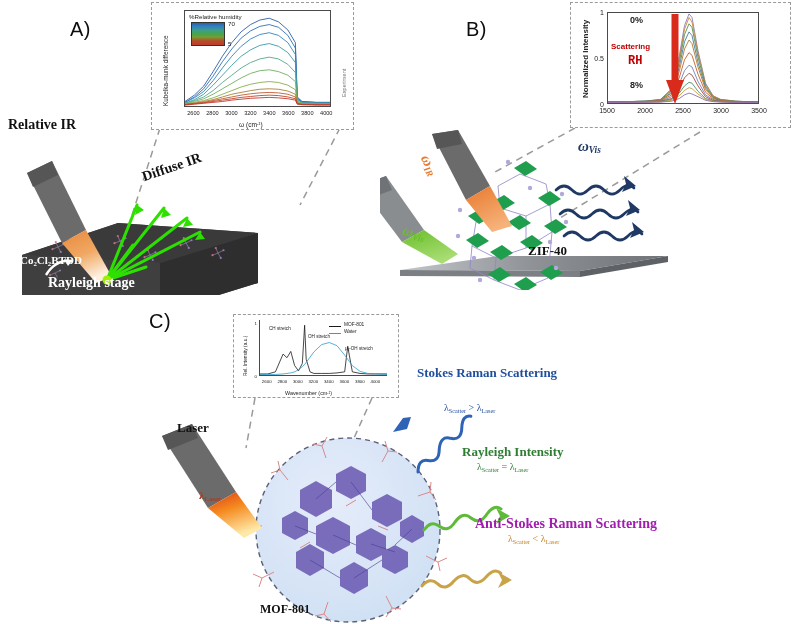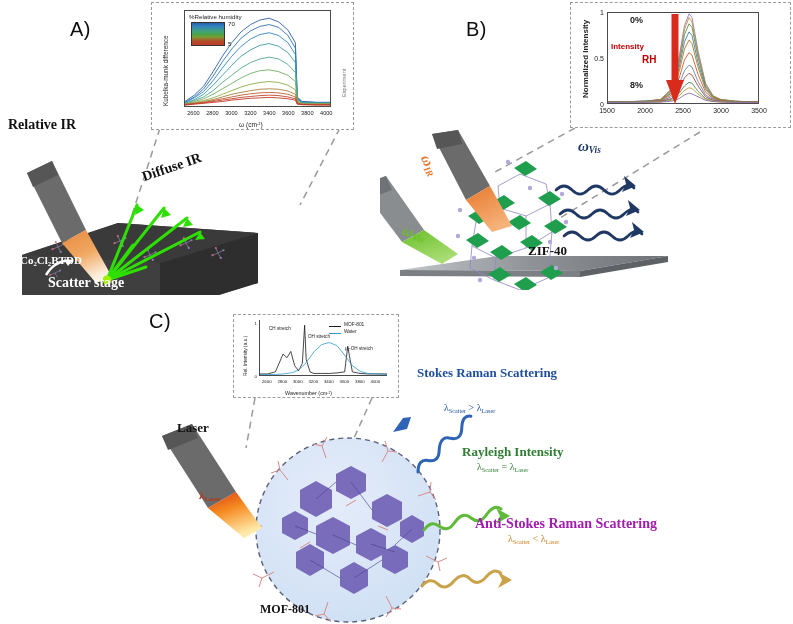--- a/index.html
+++ b/index.html
@@ -193,21 +193,21 @@
       <path d="M164,73 l-3,10 l10,-3 z"></path>
     <path d="M187,83 l-4,9 l10,-2 z"></path>
       <path d="M200,97 l-5,8 l10,-1 z"></path>
   </g>
   <circle cx="107" cy="145" r="4.5" fill="#9ef000"></circle>
 </svg>
 
 <div class="art-lbl" style="left:8px; top:117px; font-size:14px;">Relative IR</div>
 <div class="art-lbl" style="left:140px; top:170px; font-size:14px; transform:rotate(-19deg); transform-origin:left top;">Diffuse IR</div>
 <div class="art-lbl white" style="left:20px; top:254px; font-size:11px;">Co<span class="sub">2</span>Cl<span class="sub">2</span>BTDD</div>
-<div class="art-lbl white" style="left:48px; top:275px; font-size:14px;">Scatter stage</div>
+<div class="art-lbl white" style="left:48px; top:275px; font-size:14px;">Rayleigh stage</div>
 
 <div class="panel-label" style="left:466px; top:18px; font-size:20px;">B)</div>
 
 <svg class="leader" style="left:0; top:0; width:793px; height:624px;">
   <line x1="575" y1="128" x2="495" y2="172" stroke="#9a9a9a" stroke-width="1.5" stroke-dasharray="7 5"></line>
   <line x1="700" y1="132" x2="560" y2="218" stroke="#9a9a9a" stroke-width="1.5" stroke-dasharray="7 5"></line>
 </svg>
 
 <div class="callout" style="left:570px; top:2px; width:221px; height:126px;"></div>
 
@@ -229,22 +229,22 @@
         </g>
     </svg>
   </div>
 
   <svg style="position:absolute; left:95px; top:8px; width:30px; height:98px; overflow:visible;">
     <line x1="10" y1="4" x2="10" y2="76" stroke="#d92b1c" stroke-width="7"></line>
     <path d="M10,94 L1,70 L19,70 Z" fill="#d92b1c"></path>
   </svg>
   <div class="annot" style="left:60px; top:13px; font-size:9px; font-weight:bold; color:#222;">0%</div>
   <div class="annot" style="left:60px; top:78px; font-size:9px; font-weight:bold; color:#222;">8%</div>
-  <div class="annot" style="left:41px; top:40px; font-size:8px; font-weight:bold; color:#c00000;">Intensity</div>
-  <div class="annot" style="left:72px; top:52px; font-size:10px; font-weight:bold; color:#c00000;">RH</div>
+  <div class="annot" style="left:41px; top:40px; font-size:8px; font-weight:bold; color:#c00000;">Scattering</div>
+  <div class="annot" style="left:58px; top:52px; font-size:12px; font-weight:bold; color:#c00000;font-family:Liberation Mono, monospace;">RH</div>
 
   <div class="axis-title rot90" style="left:11px; top:96px; font-size:8px; font-weight:bold;">Normalized Intensity</div>
   <div id="b-xticks">
       <div class="tick-lbl" style="left: 37px; top: 105px; font-size: 7px; transform: translateX(-50%);">1500</div>
       <div class="tick-lbl" style="left: 75px; top: 105px; font-size: 7px; transform: translateX(-50%);">2000</div>
       <div class="tick-lbl" style="left: 113px; top: 105px; font-size: 7px; transform: translateX(-50%);">2500</div>
       <div class="tick-lbl" style="left: 151px; top: 105px; font-size: 7px; transform: translateX(-50%);">3000</div>
       <div class="tick-lbl" style="left: 189px; top: 105px; font-size: 7px; transform: translateX(-50%);">3500</div>
     </div>
   <div id="b-yticks">

